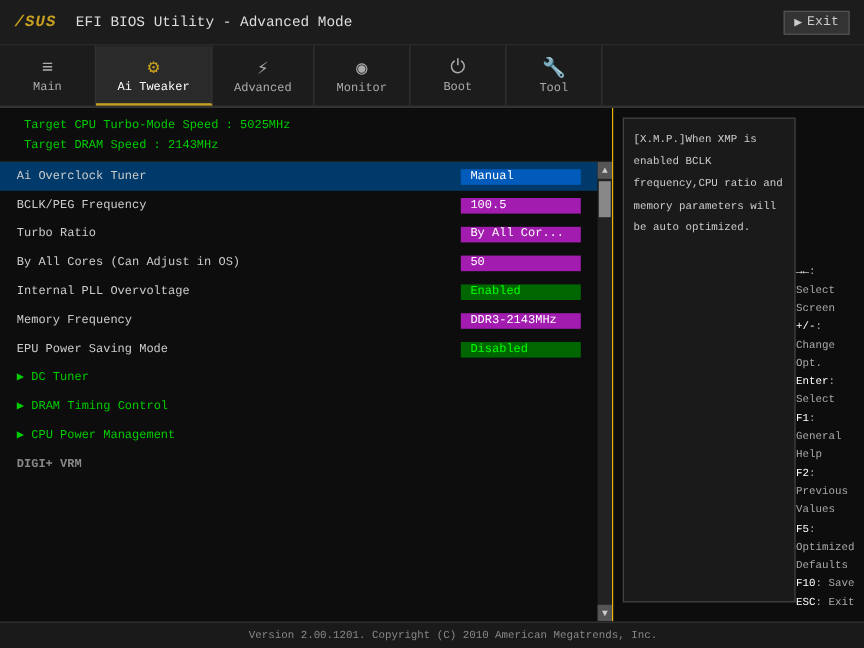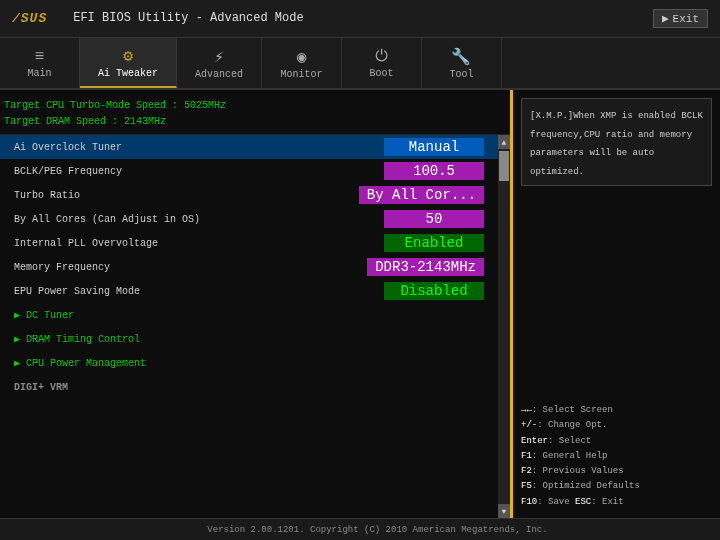--- a/index.html
+++ b/index.html
@@ -25,21 +25,22 @@
       background: #1c1c1c;
       height: 38px;
       display: flex;
       align-items: center;
       justify-content: space-between;
       padding: 0 12px;
       border-bottom: 1px solid #333;
     }
     .top-bar-logo {
       display: flex;
-      gap: 20px;
+      align-items: center;
+      gap: 10px;
     }
     .asus-logo {
       color: #c8a020;
       font-weight: bold;
       font-size: 13px;
       font-style: italic;
       letter-spacing: 1px;
     }
     .top-bar-title {
       color: #ddd;
@@ -102,21 +103,21 @@
     
     .left-panel {
       flex: 1;
       background: #0d0d0d;
       display: flex;
       flex-direction: column;
       overflow: hidden;
     }
 
     .info-bar {
-      padding: 8px 4px 4px;
+      padding: 8px 20px 4px;
       border-bottom: 1px solid #222;
     }
     .info-text {
       color: #00cc00;
       font-size: 10px;
       line-height: 1.6;
     }
 
     .setting-row {
       display: flex;
@@ -126,24 +127,24 @@
     }
     .setting-row.selected {
       background: #003a6a;
     }
     .setting-label {
       color: #ccc;
       font-size: 10px;
       flex: 1;
     }
     .setting-value {
-      font-size: 14px;
+      font-size: 10px;
       padding: 1px 8px;
       min-width: 100px;
-      text-align: center;
+      text-align: left;
     }
     .setting-value.blue {
       background: #005bbb;
       color: #fff;
     }
     .setting-value.green {
       background: #006600;
       color: #00ff00;
     }
     .setting-value.plain {
@@ -215,23 +216,23 @@
       width: 10px;
       height: 30px;
       background: #888;
       margin-top: 2px;
     }
 
     
     .right-panel {
       width: 210px;
       background: #0d0d0d;
-      border-left: 3px solid #eab308;
-      display: flex;
-      flex-direction: column;
+      border-left: 1px solid #eab308;
+      display: flex;
+      flex-direction: row;
       padding: 8px;
     }
 
     .help-box {
       background: #1a1a1a;
       border: 1px solid #444;
       padding: 6px 8px;
       margin-bottom: 8px;
     }
     .help-text {

